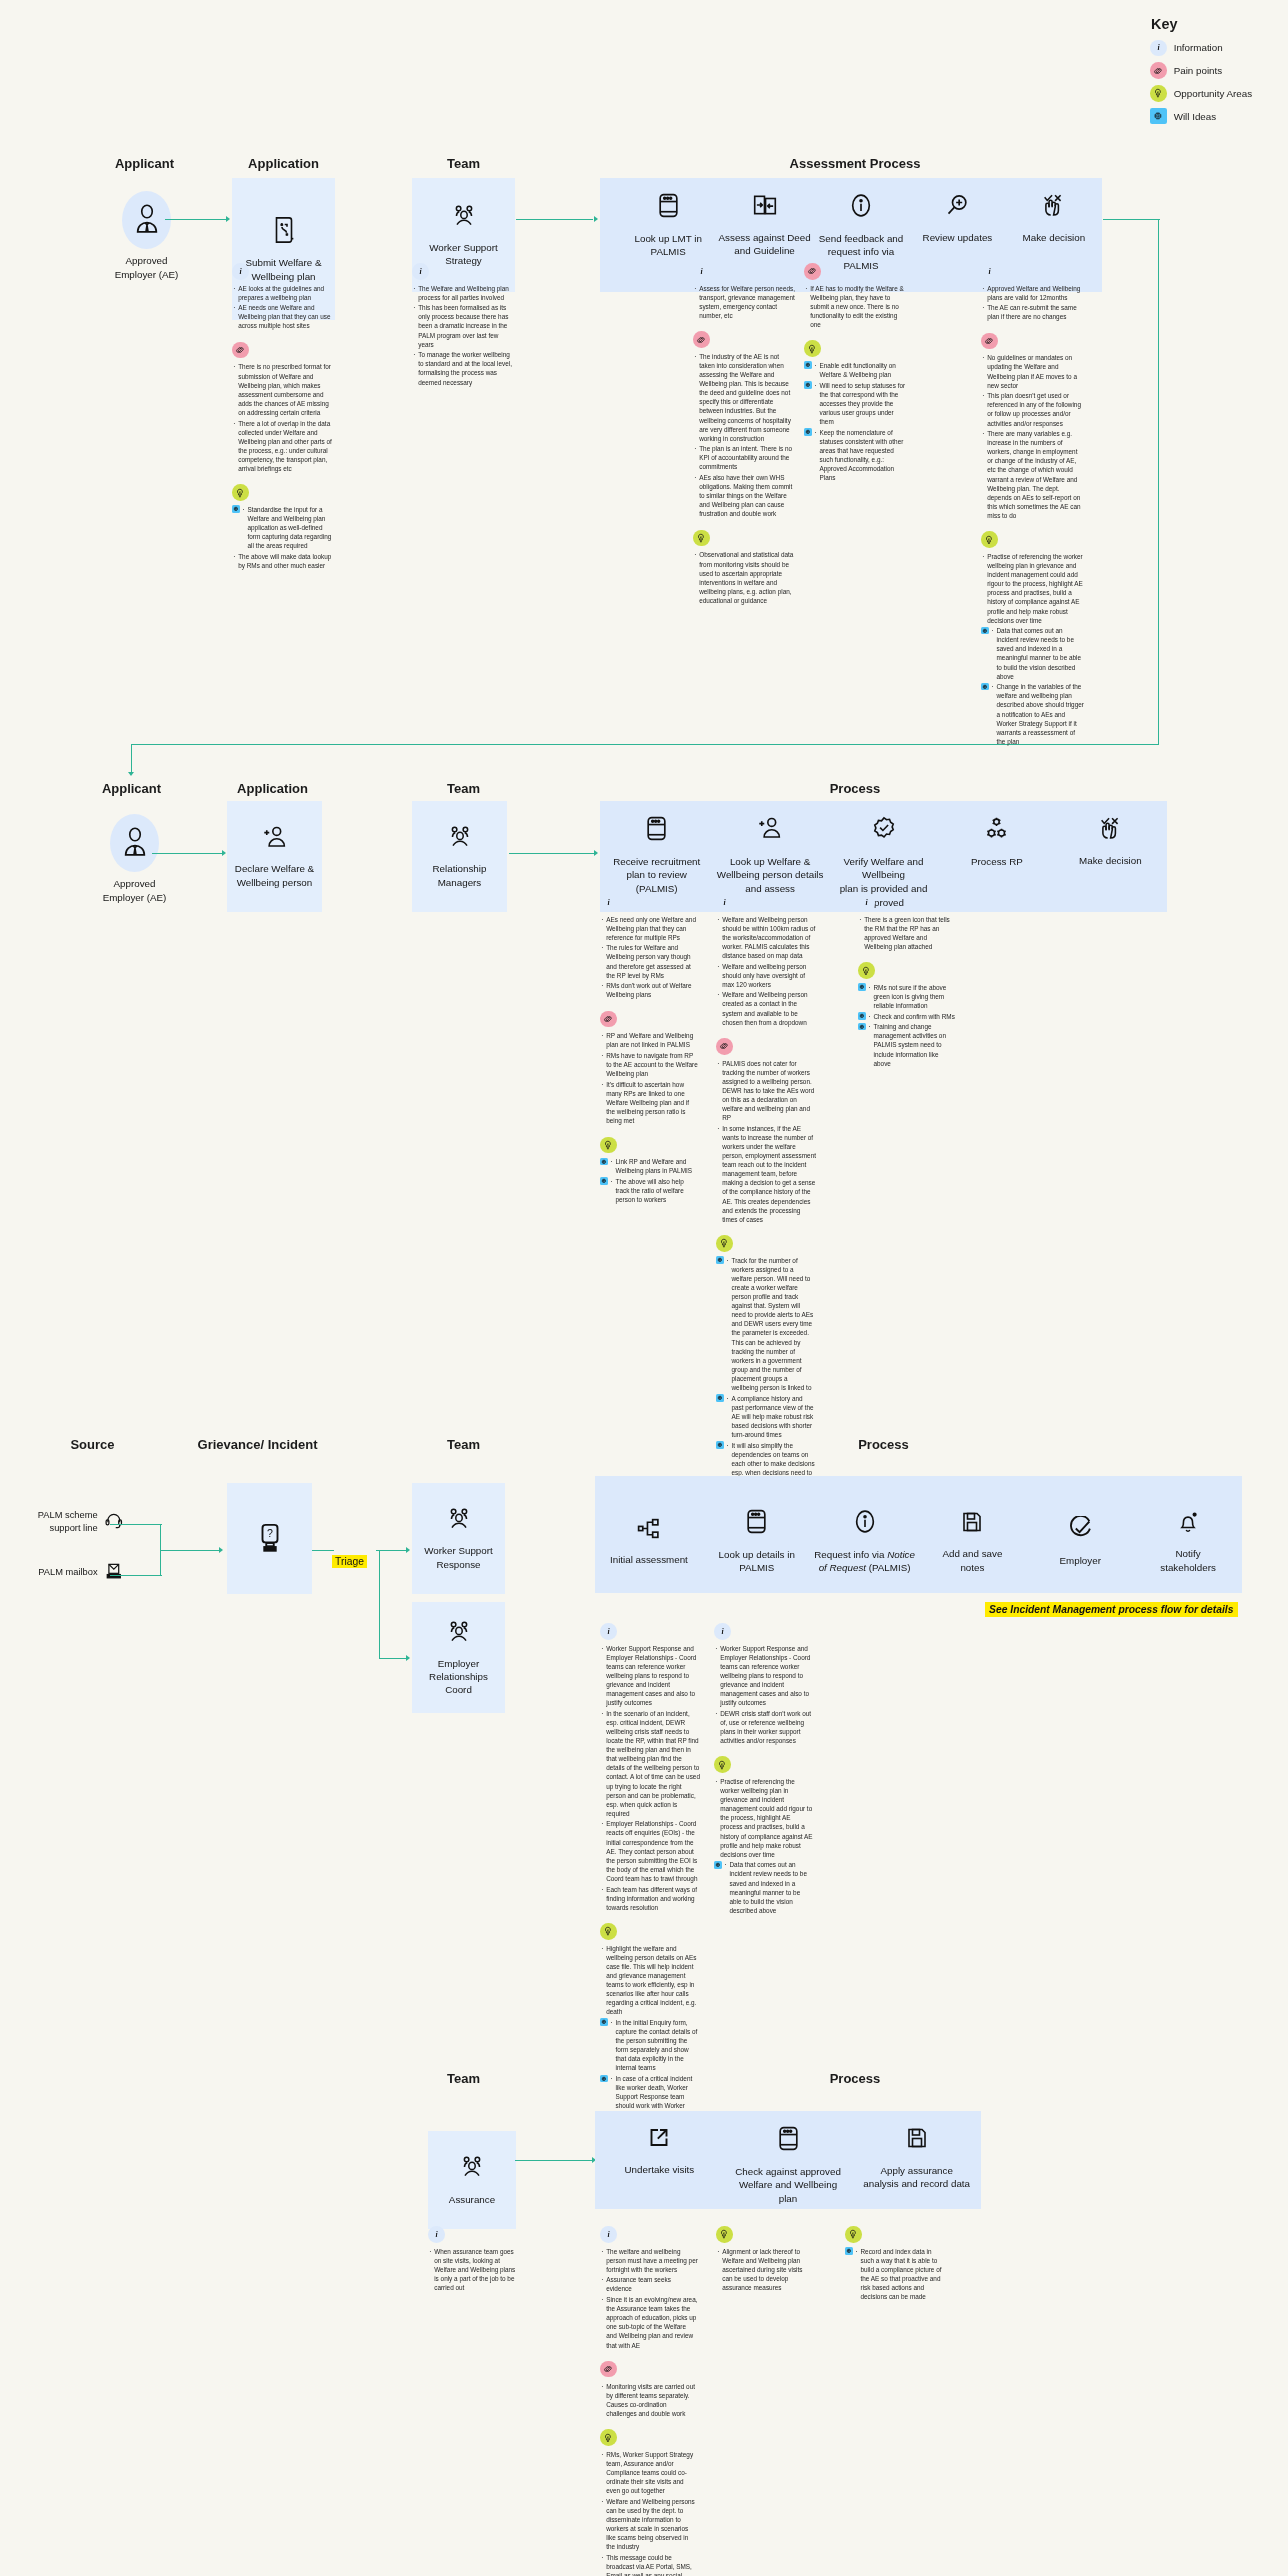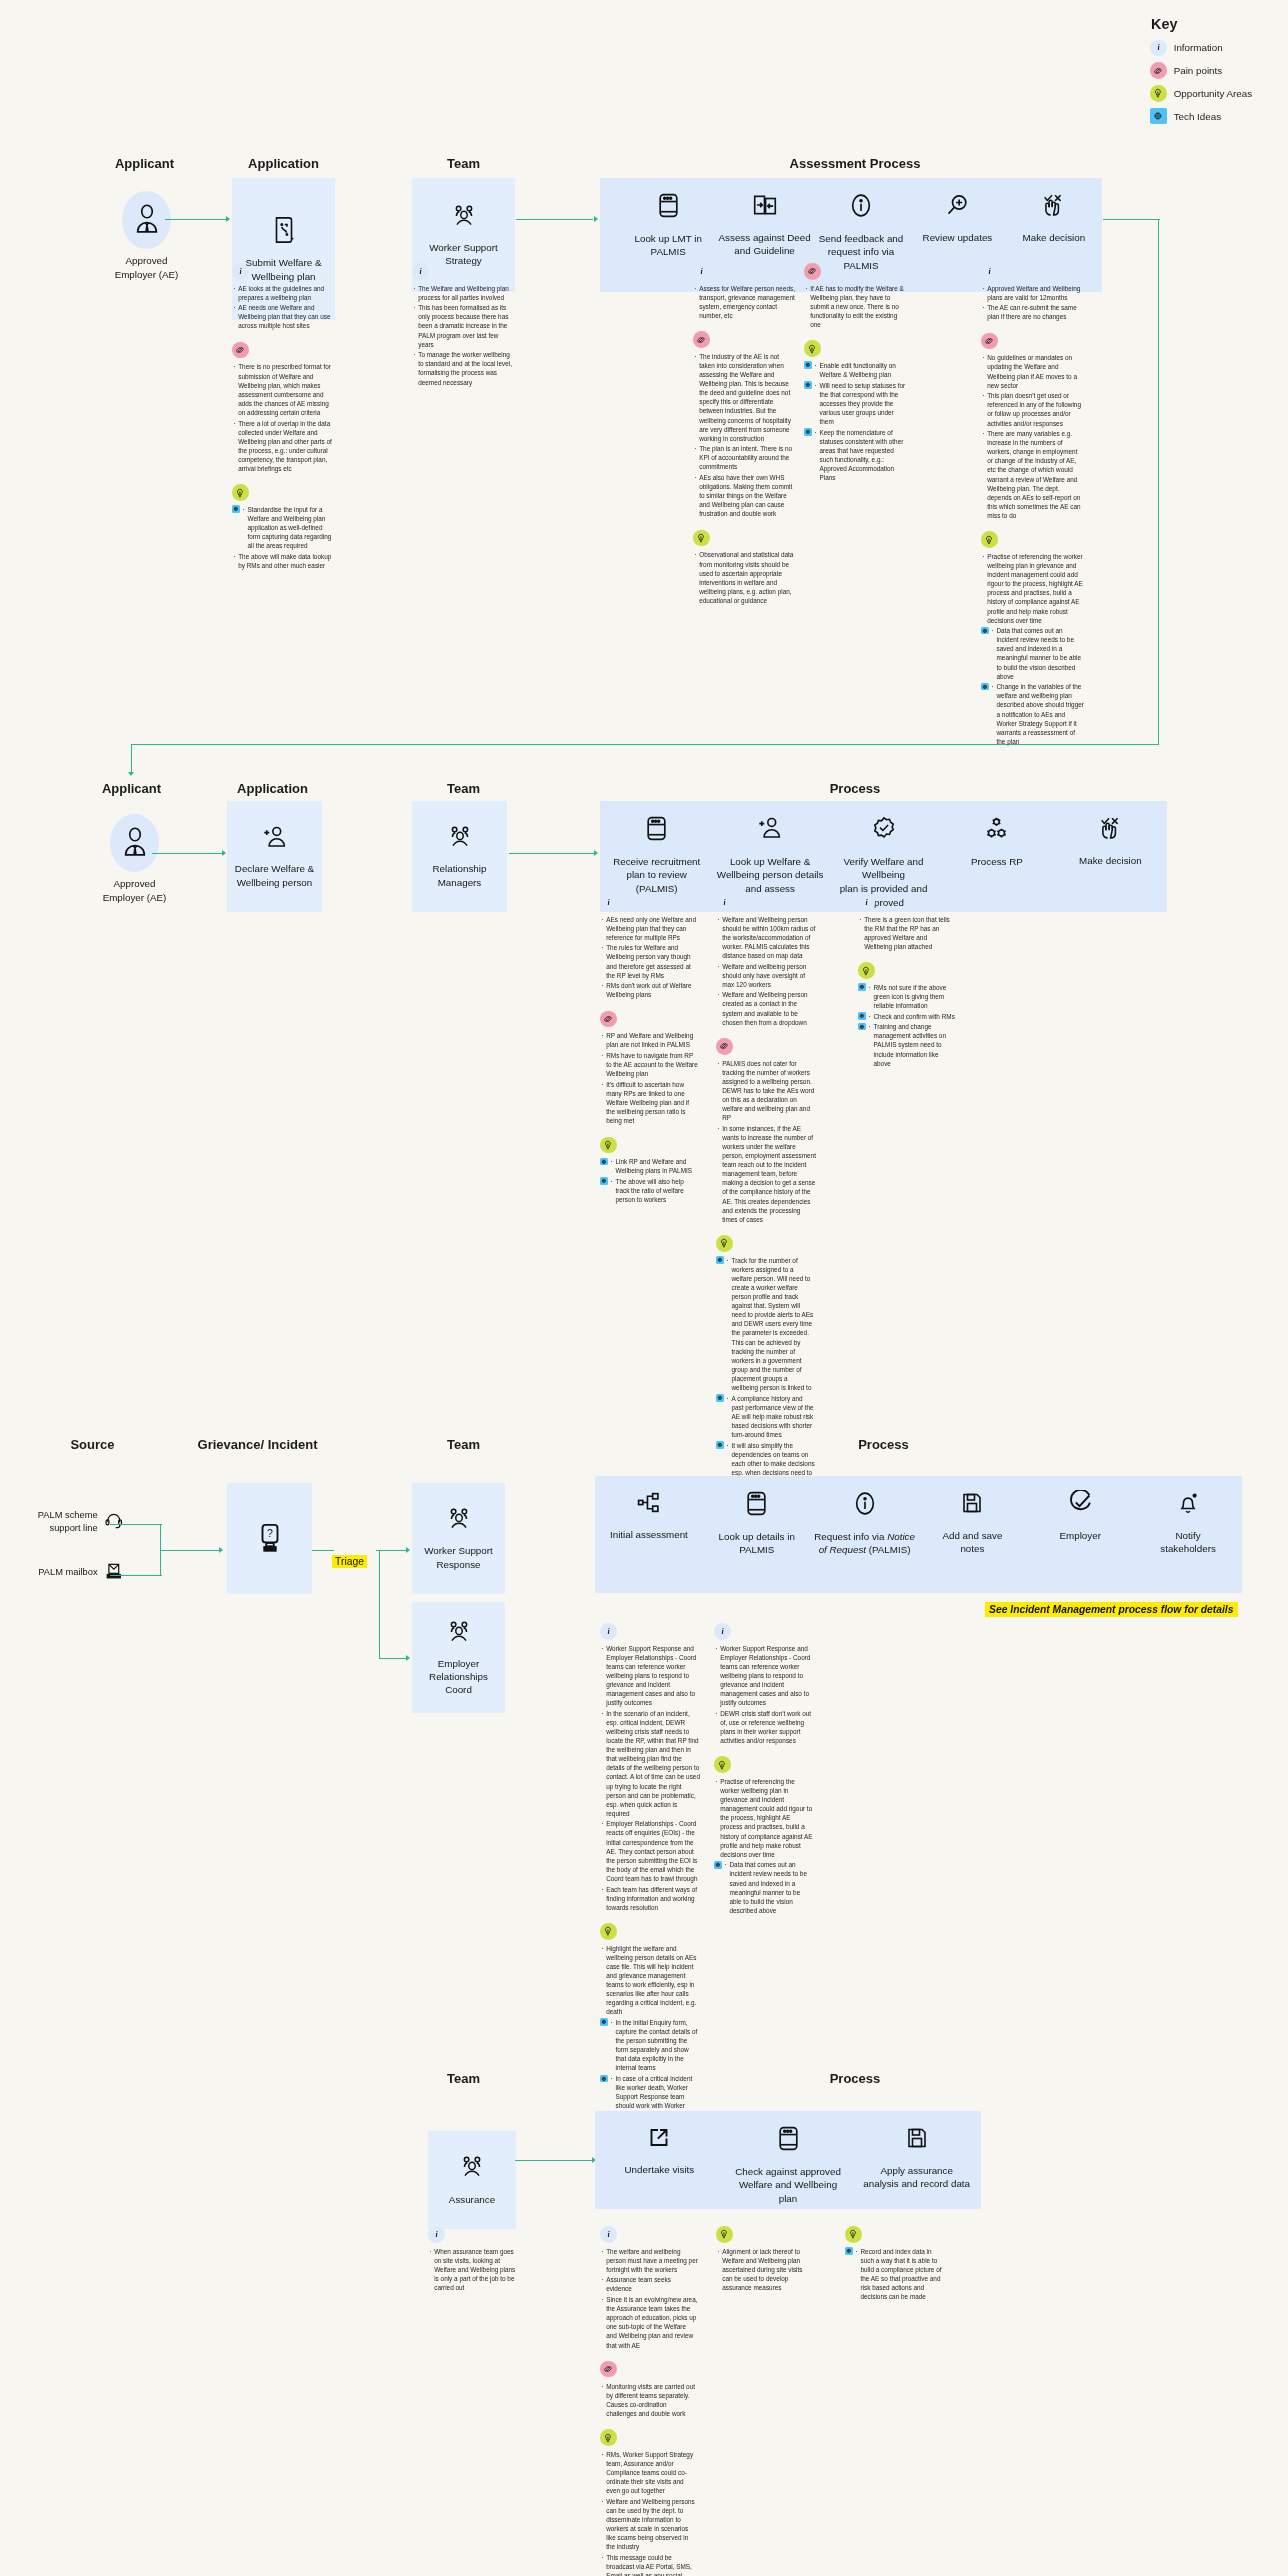--- a/index.html
+++ b/index.html
@@ -134,21 +134,21 @@
     </div>
 
     <div class="key-row">
       <span class="badge tech">
         <svg width="9.8" height="9.8" viewBox="0 0 24 24" fill="none" stroke="#111" stroke-width="1.6">
           <rect x="6.5" y="6.5" width="11" height="11" rx="1"></rect>
           <rect x="9.5" y="9.5" width="5" height="5"></rect>
           <path d="M9.5 3.5v3M12 3.5v3M14.5 3.5v3M9.5 17.5v3M12 17.5v3M14.5 17.5v3M3.5 9.5h3M3.5 12h3M3.5 14.5h3M17.5 9.5h3M17.5 12h3M17.5 14.5h3"></path>
         </svg>
       </span>
-      <span class="key-label">Tech Ideas</span>
+      <span class="key-label">Will Ideas</span>
     </div>
   </div>
 
   <div class="col-title" style="left:93px;top:156px;width:103px;">Applicant</div>
   <div class="col-title" style="left:227px;top:156px;width:113px;">Application</div>
   <div class="col-title" style="left:407px;top:156px;width:113px;">Team</div>
   <div class="sec-title" style="left:659px;top:156px;width:392px;">Assessment Process</div>
 
   <div class="persona" style="left:100px;top:191px;">
     <span class="pavatar">
@@ -783,21 +783,21 @@
   <div class="conn v" style="left:160px;top:1524px;height:52px;"></div>
   <div class="conn h" style="left:160px;top:1550px;width:59px;"></div>
   <div class="arrow right" style="left:219px;top:1547px;"></div>
   <div class="conn h" style="left:312px;top:1550px;width:21.6px;"></div>
   <div class="conn h" style="left:376px;top:1550px;width:30px;"></div>
   <div class="arrow right" style="left:406px;top:1547px;"></div>
   <div class="conn v" style="left:379px;top:1550px;height:109px;"></div>
   <div class="conn h" style="left:379px;top:1658px;width:27px;"></div>
   <div class="arrow right" style="left:406px;top:1655px;"></div>
 
-  <div class="bandwrap" style="left:595px;top:1476px;width:647px;height:117px;">
+  <div class="bandwrap" style="left:595px;top:1476px;width:647px;height:117px;align-items:center;">
     <div class="bandcell">
       <span class="cicon">
         <svg width="25" height="25" viewBox="0 0 24 24" fill="none" stroke="#111" stroke-width="1.6">
           <rect x="2.5" y="10" width="4" height="4"></rect>
           <rect x="16" y="3.5" width="5" height="5"></rect>
           <rect x="16" y="15.5" width="5" height="5"></rect>
           <path d="M6.5 12h4.5V6h5M11 12v6h5"></path>
         </svg>
       </span>
       <span class="clabel">Initial assessment</span>

